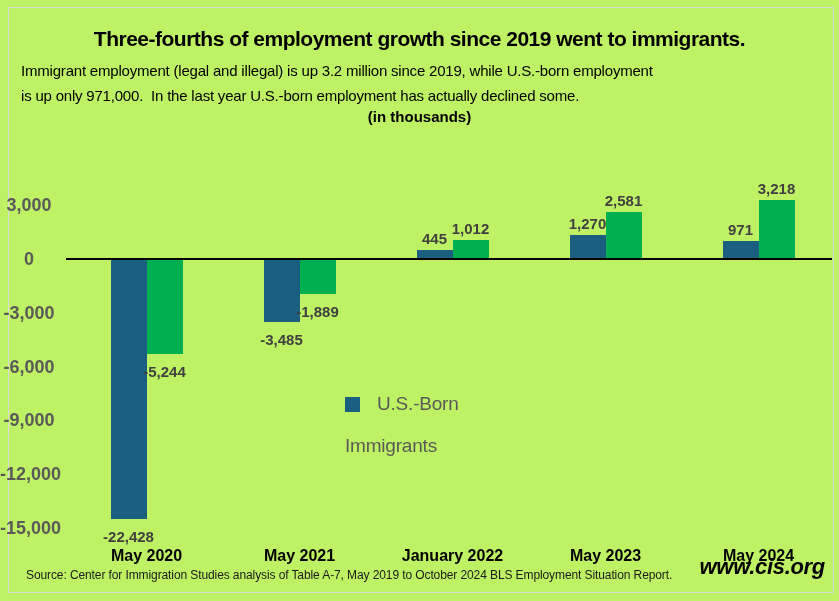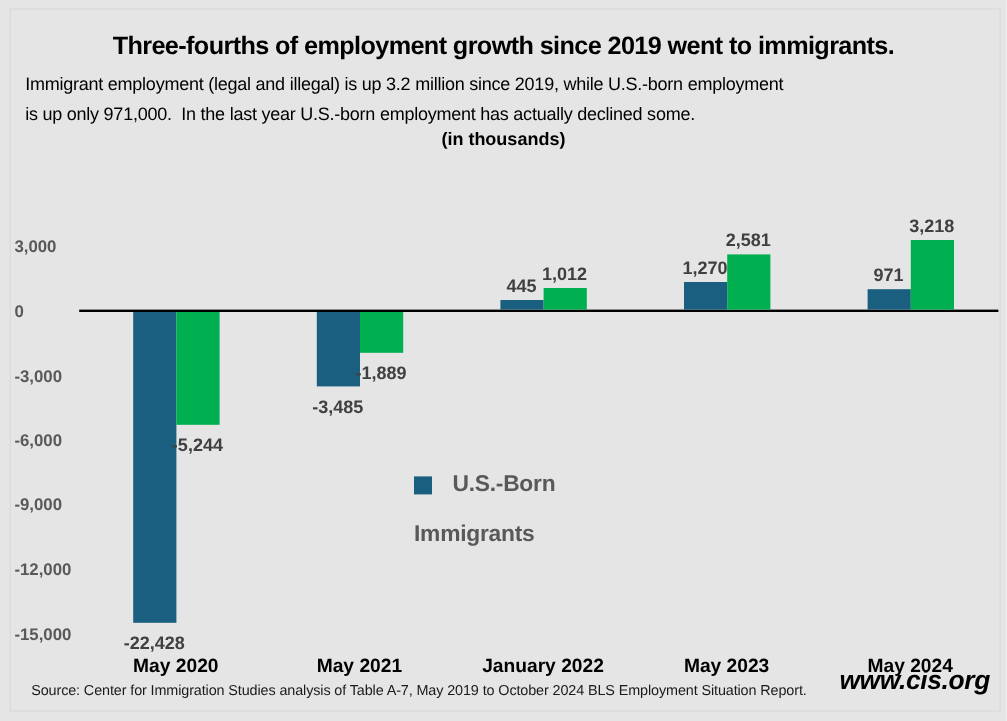--- a/index.html
+++ b/index.html
@@ -1,19 +1,19 @@
 <!DOCTYPE html>
 <html><head>
 <meta charset="utf-8">
 <style>
   html,body{margin:0;padding:0;background:#fff;}
   #page{
     position:relative;
     width:839px;height:601px;
-    background:#e5e5e5;
+    background:#bef264;
     font-family:"Liberation Sans", sans-serif;
     overflow:hidden;
   }
   #frame{
     position:absolute;left:8px;top:7px;width:824px;height:584px;
     border:1px solid #D9D9D9;
   }
   #title{
     position:absolute;top:27px;left:0;width:839px;
     text-align:center;font-size:21px;font-weight:bold;color:#000;
@@ -22,42 +22,42 @@
   #subtitle{
     position:absolute;top:58px;left:21px;width:805px;
     font-size:15px;font-weight:normal;color:#000;line-height:25px;
     letter-spacing:-0.2px;white-space:pre-wrap;
   }
   #units-note{
     position:absolute;top:108px;left:0;width:839px;text-align:center;
     font-size:15px;font-weight:bold;color:#000;
   }
   .y-tick{
-    position:absolute;left:12px;width:58px;text-align:left;
-    font-size:14px;font-weight:bold;color:#595959;height:16px;line-height:16px;
+    position:absolute;left:0;width:58px;text-align:center;
+    font-size:18px;font-weight:bold;color:#595959;height:16px;line-height:16px;
   }
   #zero-line{
     position:absolute;left:66px;top:258px;width:766px;height:2px;background:#000;
   }
   .bar{position:absolute;}
   .bar-label{
     position:absolute;transform:translateX(-50%);
     font-size:15px;font-weight:bold;color:#404040;
     white-space:nowrap;height:18px;line-height:18px;text-align:center;
   }
   .x-label{
     position:absolute;top:547px;transform:translateX(-50%);
     font-size:16px;font-weight:bold;color:#000;white-space:nowrap;
   }
   .legend-item{
     position:absolute;left:345px;display:flex;align-items:center;height:16px;
   }
   .legend-swatch{width:15px;height:15px;margin-right:17px;}
   .legend-label{
-    font-size:19px;font-weight:bold;color:#595959;white-space:nowrap;
+    font-size:19px;font-weight:normal;color:#595959;white-space:nowrap;
     letter-spacing:-0.2px;
   }
   #website{
     position:absolute;top:506px;right:14px;
     font-size:22px;font-weight:bold;font-style:italic;color:#000;
     letter-spacing:-0.3px;
     margin-top:48px;
   }
   #source-line{
     position:absolute;left:26px;top:568px;width:790px;

